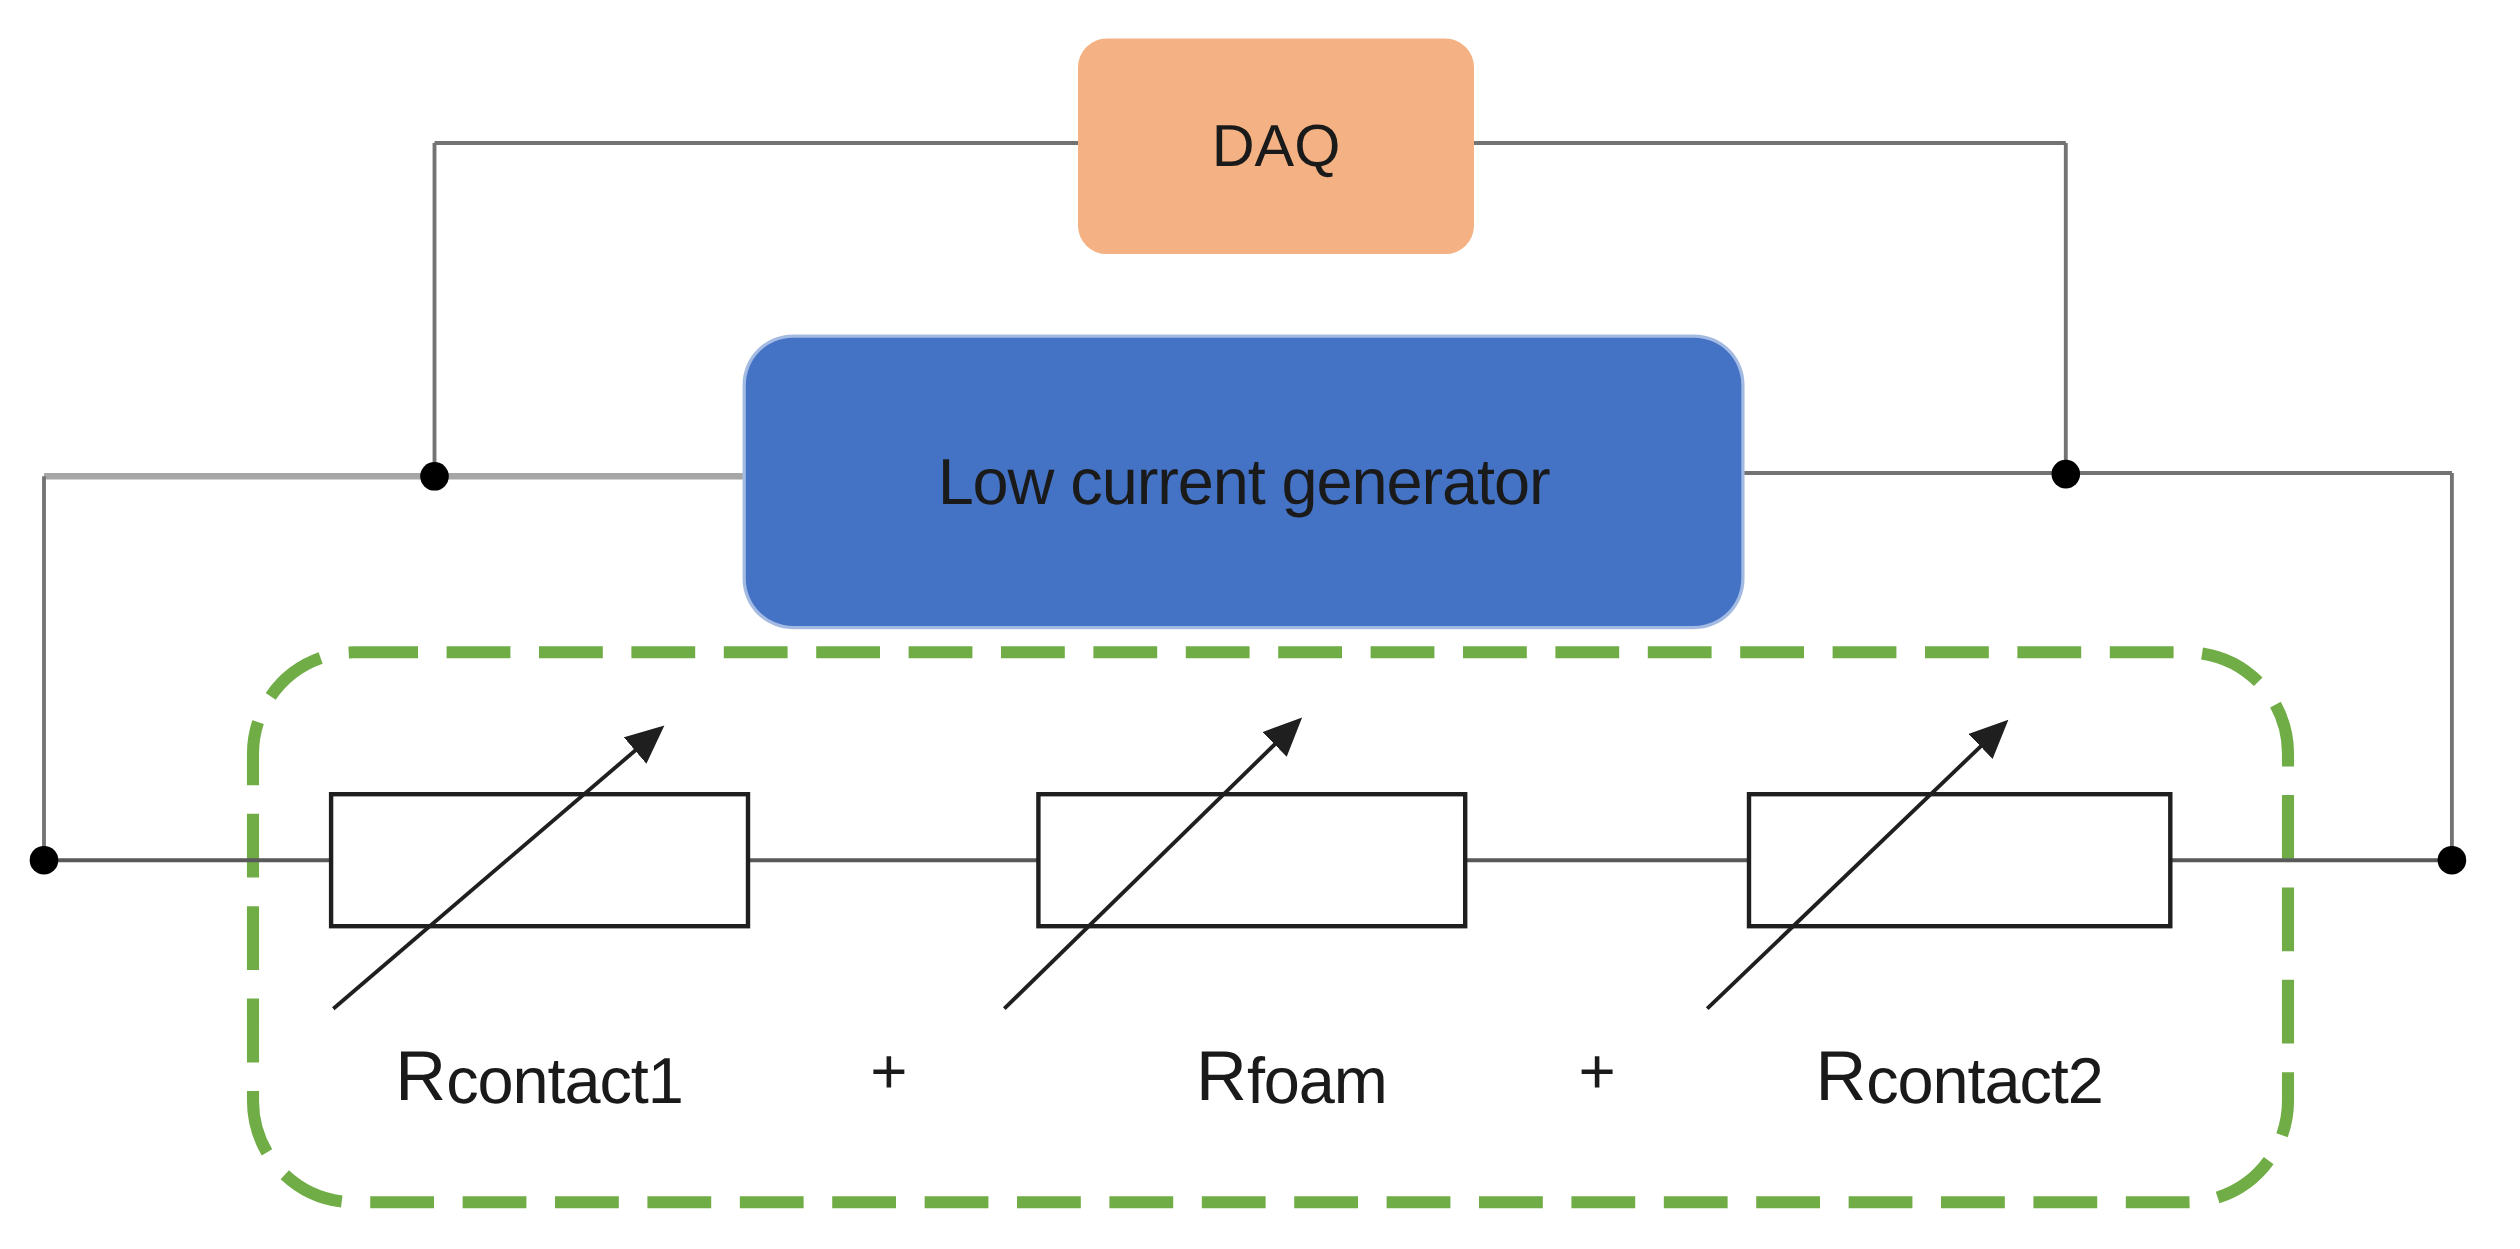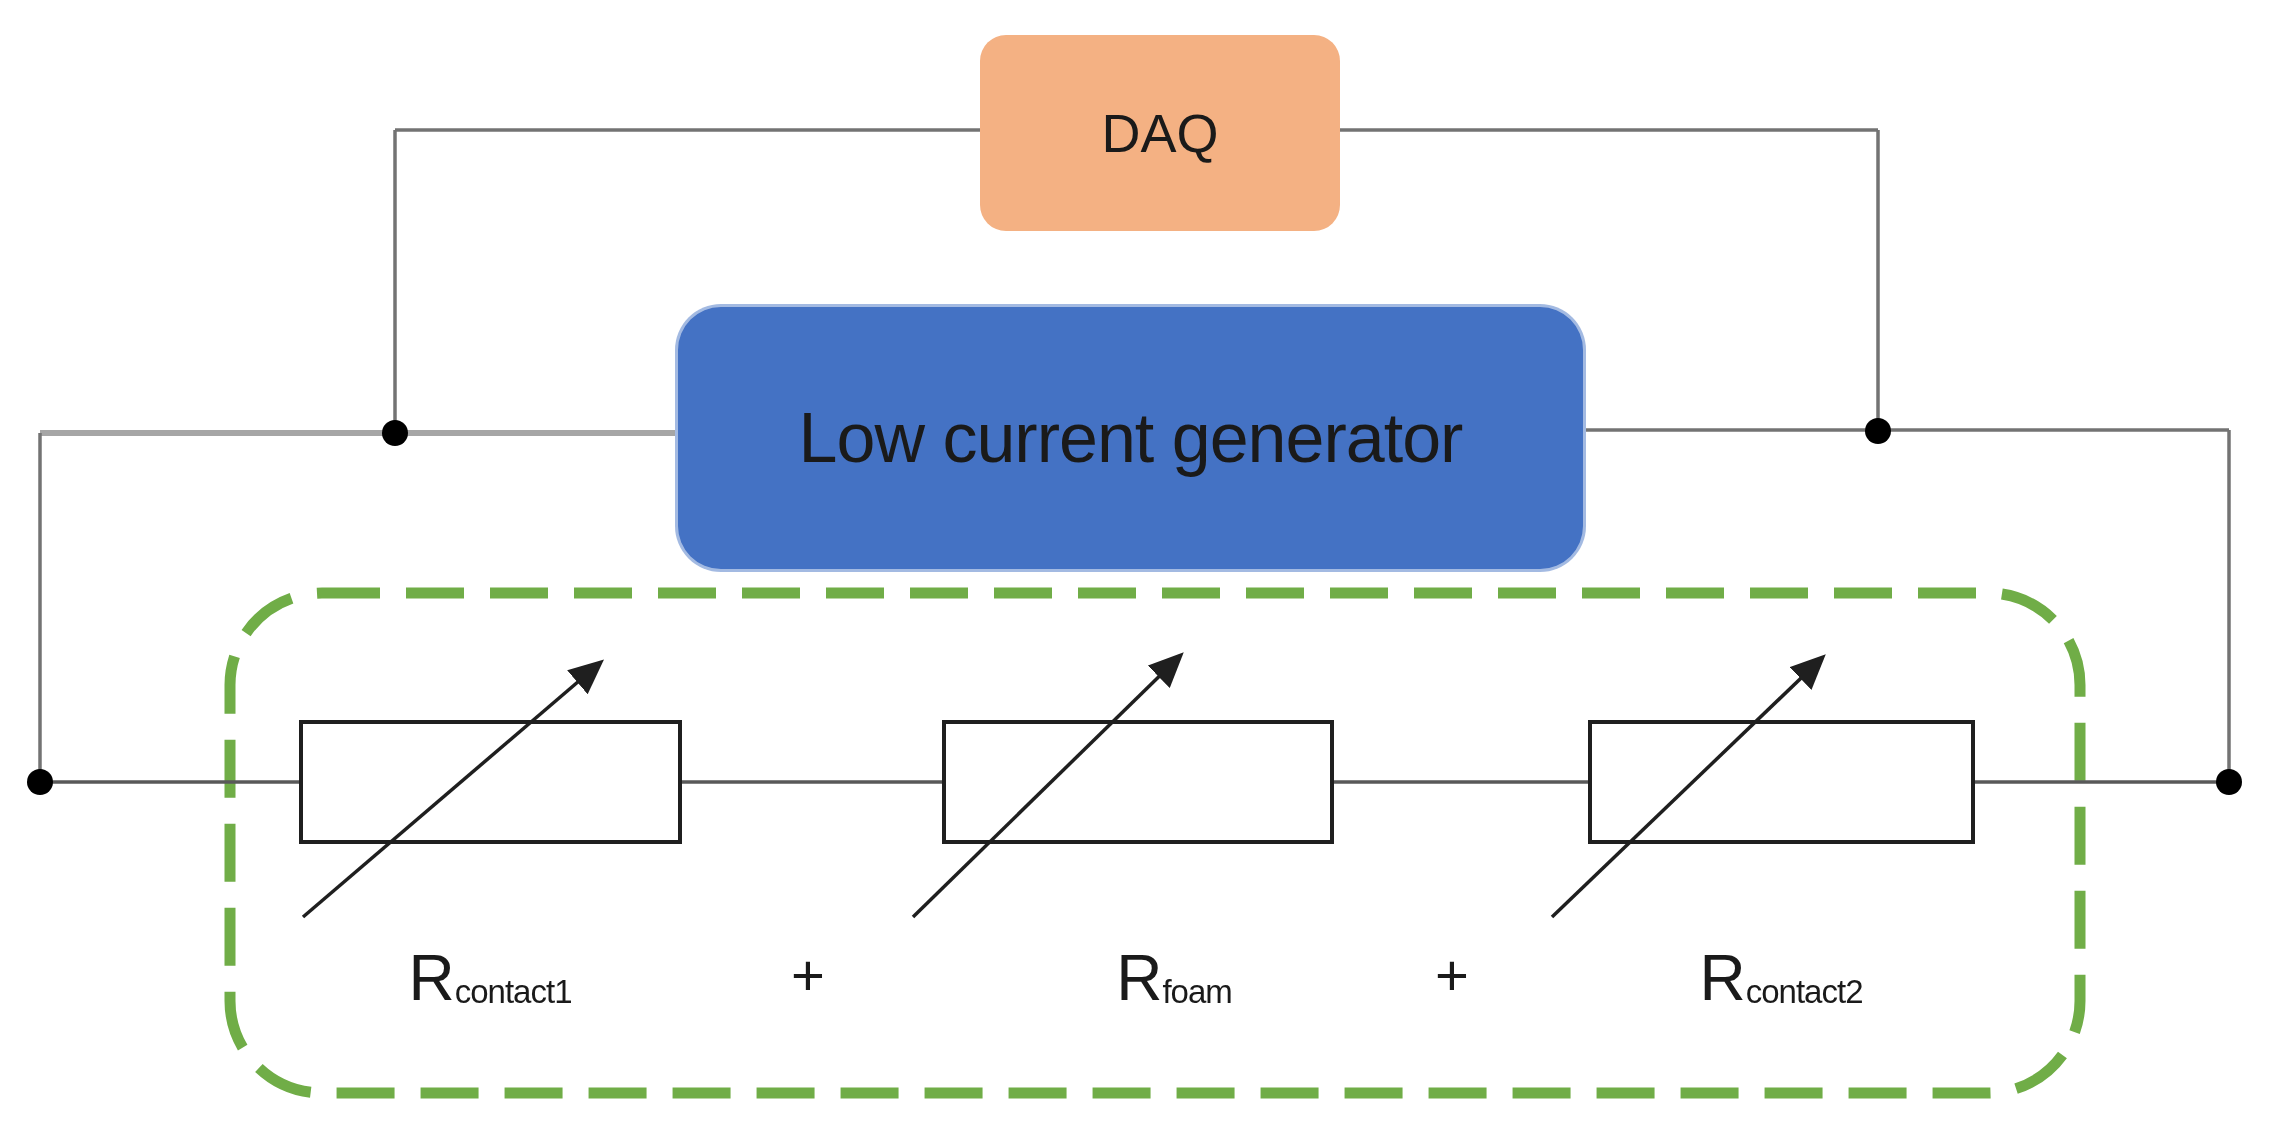--- a/index.html
+++ b/index.html
@@ -26,34 +26,34 @@
     left: 980px; top: 35px; width: 360px; height: 196px;
     background: var(--daq-fill, #f4b183);
     border-radius: 26px;
     font-size: 54px;
   }
   .gen-box {
     left: 675px; top: 304px; width: 911px; height: 268px;
     background: var(--generator-fill, #4472c4);
     border: 3px solid rgba(180, 199, 231, 0.85);
     border-radius: 46px;
-    font-size: 70px;
+    font-size: 59px;
     letter-spacing: -1px;
   }
   .box .lbl { color: var(--text, #1a1a1a); }
 
   .rlabel {
     position: absolute;
     transform: translate(-50%, -50%);
     font-size: 64px;
     white-space: nowrap;
     line-height: 1;
   }
   .rlabel sub {
-    font-size: 33px;
+    font-size: 59px;
     vertical-align: baseline;
     position: relative;
     top: 3px;
     letter-spacing: -1px;
   }
   .plus {
     position: absolute;
     transform: translate(-50%, -50%);
     font-size: 58px;
     line-height: 1;

